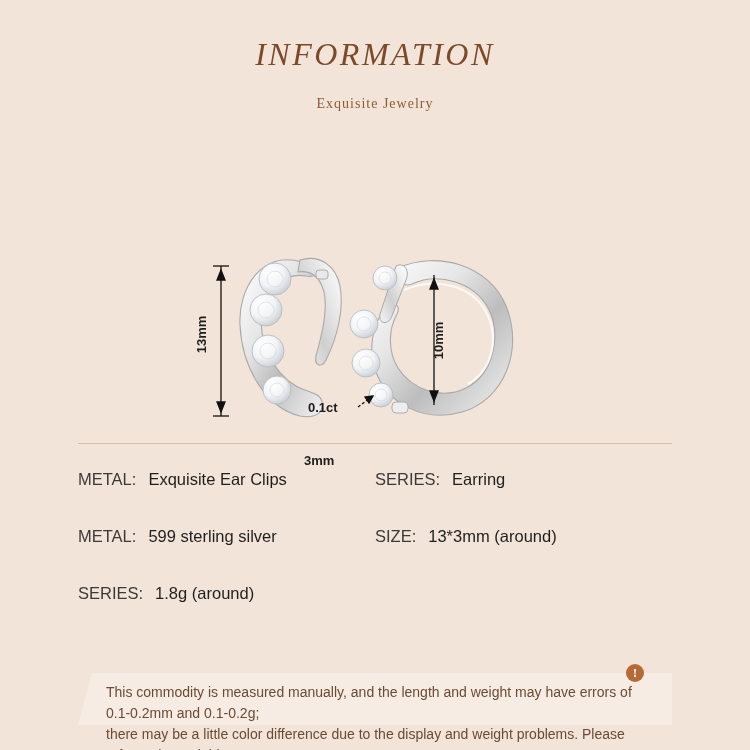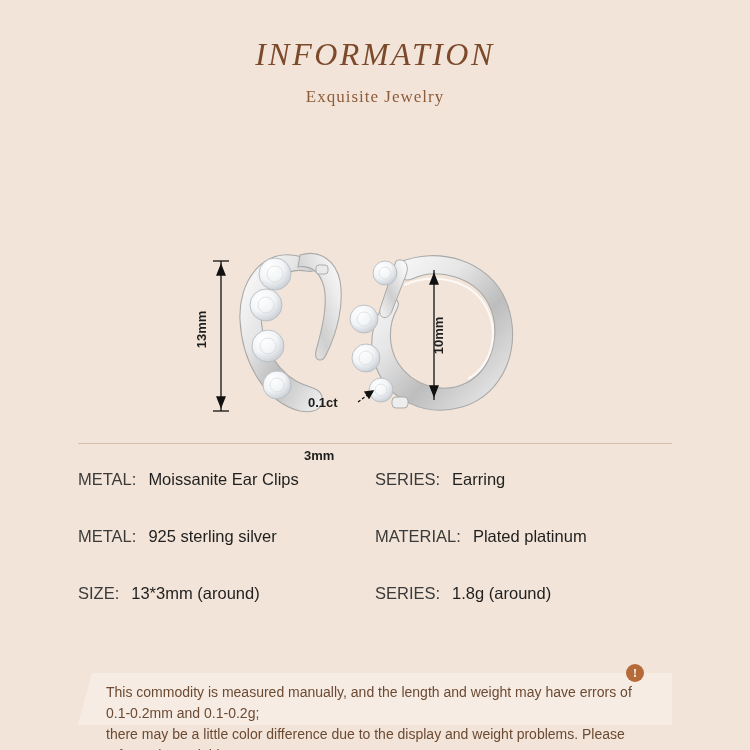--- a/index.html
+++ b/index.html
@@ -17,23 +17,23 @@
   .title {
     font-family: "Liberation Serif", serif;
     font-size: 32px;
     letter-spacing: 2.5px;
     color: #7c4a2b;
     font-style: italic;
     font-weight: normal;
   }
   .subtitle {
     font-family: "Liberation Serif", serif;
-    font-size: 17px;
+    font-size: 14px;
     color: #8d5c3a;
-    margin-top: 14px;
+    margin-top: 23px;
     letter-spacing: 1px;
   }
 
   
   .product-area {
     position: relative;
     width: 750px;
     height: 300px;
     margin-top: 8px;
   }
@@ -240,33 +240,29 @@
   <div class="dim-label dim-vert" style="left:420px; top:213px;">10mm</div>
   <div class="dim-label" style="left:256px; top:333px;margin-left:48px;">3mm</div>
   <div class="dim-label" style="left:308px; top:280px;">0.1ct</div>
 </div>
 
 <div class="divider"></div>
 
 <div class="specs">
   <div class="spec-cell">
     <span class="spec-key">METAL:</span>
-    <span class="spec-val">Moissanite Ear Clips</span>
+    <span class="spec-val">Exquisite Ear Clips</span>
   </div>
   <div class="spec-cell">
     <span class="spec-key">SERIES:</span>
     <span class="spec-val">Earring</span>
   </div>
   <div class="spec-cell">
     <span class="spec-key">METAL:</span>
-    <span class="spec-val">925 sterling silver</span>
-  </div>
-  <div class="spec-cell">
-    <span class="spec-key">MATERIAL:</span>
-    <span class="spec-val">Plated platinum</span>
+    <span class="spec-val">599 sterling silver</span>
   </div>
   <div class="spec-cell">
     <span class="spec-key">SIZE:</span>
     <span class="spec-val">13*3mm (around)</span>
   </div>
   <div class="spec-cell">
     <span class="spec-key">SERIES:</span>
     <span class="spec-val">1.8g (around)</span>
   </div>
 </div>

